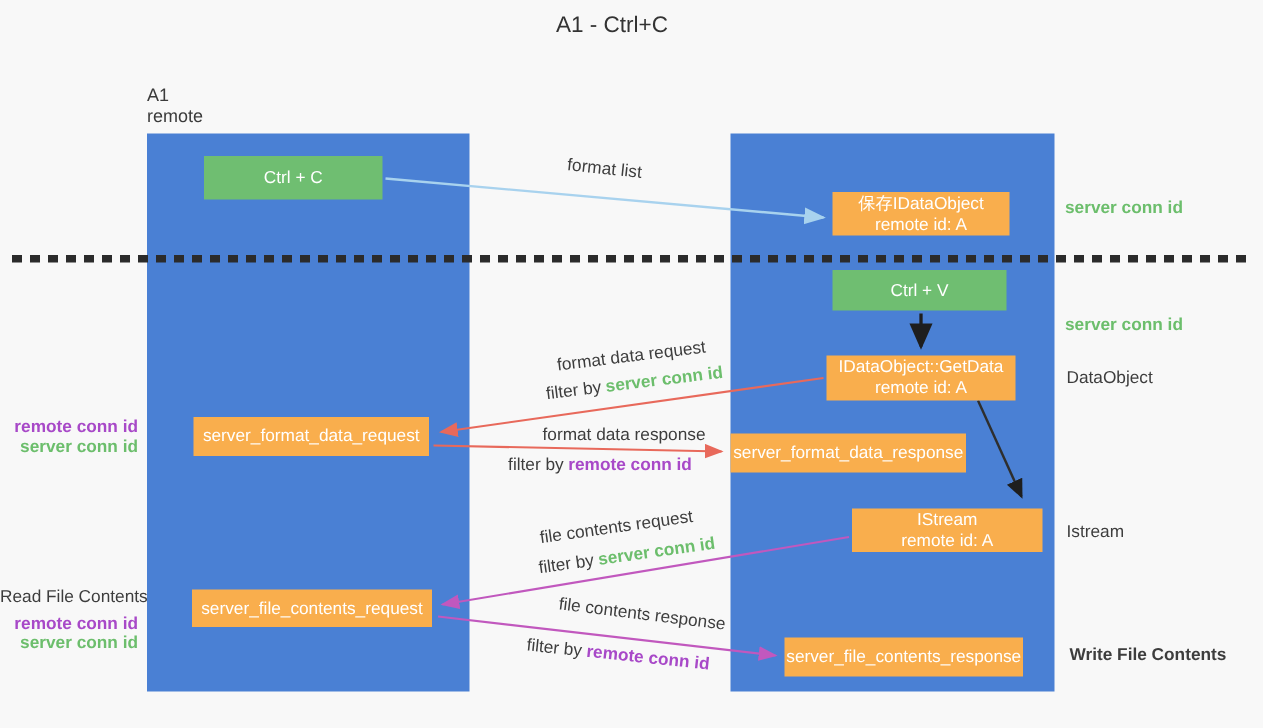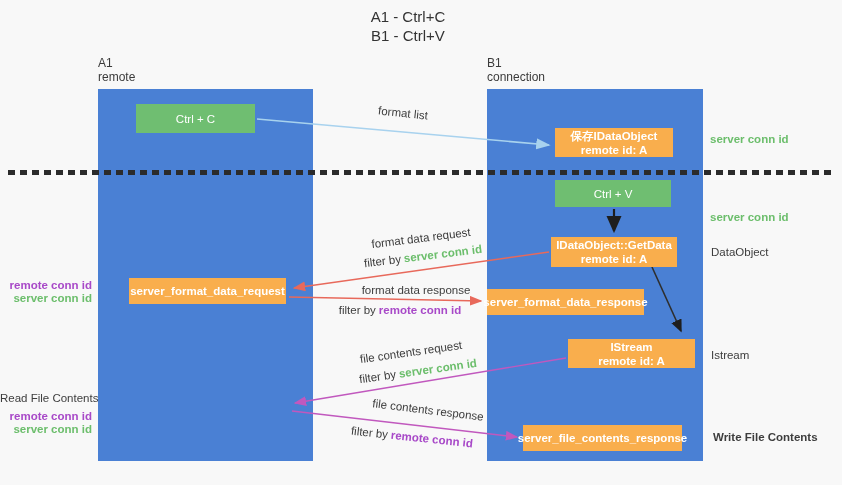--- a/index.html
+++ b/index.html
@@ -27,49 +27,44 @@
   .st-black   { stroke:#2e2e2e; stroke-width:1.6; }
   .st-black-thick { stroke:#1e1e1e; stroke-width:2.2; }
   .mk-blue    { fill:var(--arrow-light-blue,#a8d2ee); }
   .mk-red     { fill:var(--arrow-red,#e8695b); }
   .mk-magenta { fill:var(--arrow-magenta,#c158be); }
   .mk-black   { fill:#1e1e1e; }
 
   .box { position:absolute; z-index:5; display:flex; align-items:center; justify-content:center;
          color:#fff; text-align:center; font-size:11.5px; line-height:14px; }
   .box.green  { background:var(--box-green,#6fbe71); }
-  .box.orange { background:var(--box-orange,#f9ae4d);font-weight:bold; }
+  .box.orange { background:var(--box-orange,#f9ae4d); }
 
   .flow-label { position:absolute; z-index:6; font-size:11.5px; color:#3d3d3d; white-space:nowrap;
                 transform-origin:center center; }
   .key-green  { color:var(--text-green,#6cbe6c); font-weight:bold; margin-left:3px; }
   .key-purple { color:var(--text-purple,#a849c8); font-weight:bold; margin-left:3px; }
 
   .side-label { position:absolute; z-index:6; font-size:11.5px; color:#3d3d3d; white-space:nowrap; line-height:13px; }
   .side-label.green-bold  { color:var(--text-green,#6cbe6c); font-weight:bold; }
   .side-label.purple-bold { color:var(--text-purple,#a849c8); font-weight:bold; }
   .left-stack { text-align:right; }
 </style>
 </head>
 <body>
 
 <div id="stage">
 
   <div class="title">
     <div>A1 - Ctrl+C</div>
-    <div>B1 - Ctrl+V</div>
   </div>
 
   <div class="col-header col-header-left">
     <div>A1</div>
     <div>remote</div>
-  </div>
-  <div class="col-header col-header-right">
-    <div>B1</div>
-    <div>connection</div>
   </div>
 
   <div class="col col-left"></div>
   <div class="col col-right"></div>
 
   <div class="dotted"></div>
 
   <svg class="arrows" width="842" height="485">
     <defs>
       <marker id="mBlue" markerWidth="9" markerHeight="8" refX="8" refY="3.5" orient="auto">
@@ -124,20 +119,23 @@
     <span>server_format_data_response</span>
   </div>
 
   <div class="box orange" style="left:568px; top:339px; width:127px; height:29px;">
     <div>
       <div>IStream</div>
       <div>remote id: A</div>
     </div>
   </div>
 
+  <div class="box orange" style="left:128px; top:393px; width:160px; height:25px;">
+    <span>server_file_contents_request</span>
+  </div>
 
   <div class="box orange" style="left:523px; top:425px; width:159px; height:26px;">
     <span>server_file_contents_response</span>
   </div>
 
   <div class="flow-label" style="left:403px; top:113px; transform:translate(-50%,-50%) rotate(6deg);">
     <span>format list</span>
   </div>
 
   <div class="flow-label" style="left:421px; top:238px; transform:translate(-50%,-50%) rotate(-7deg);">

